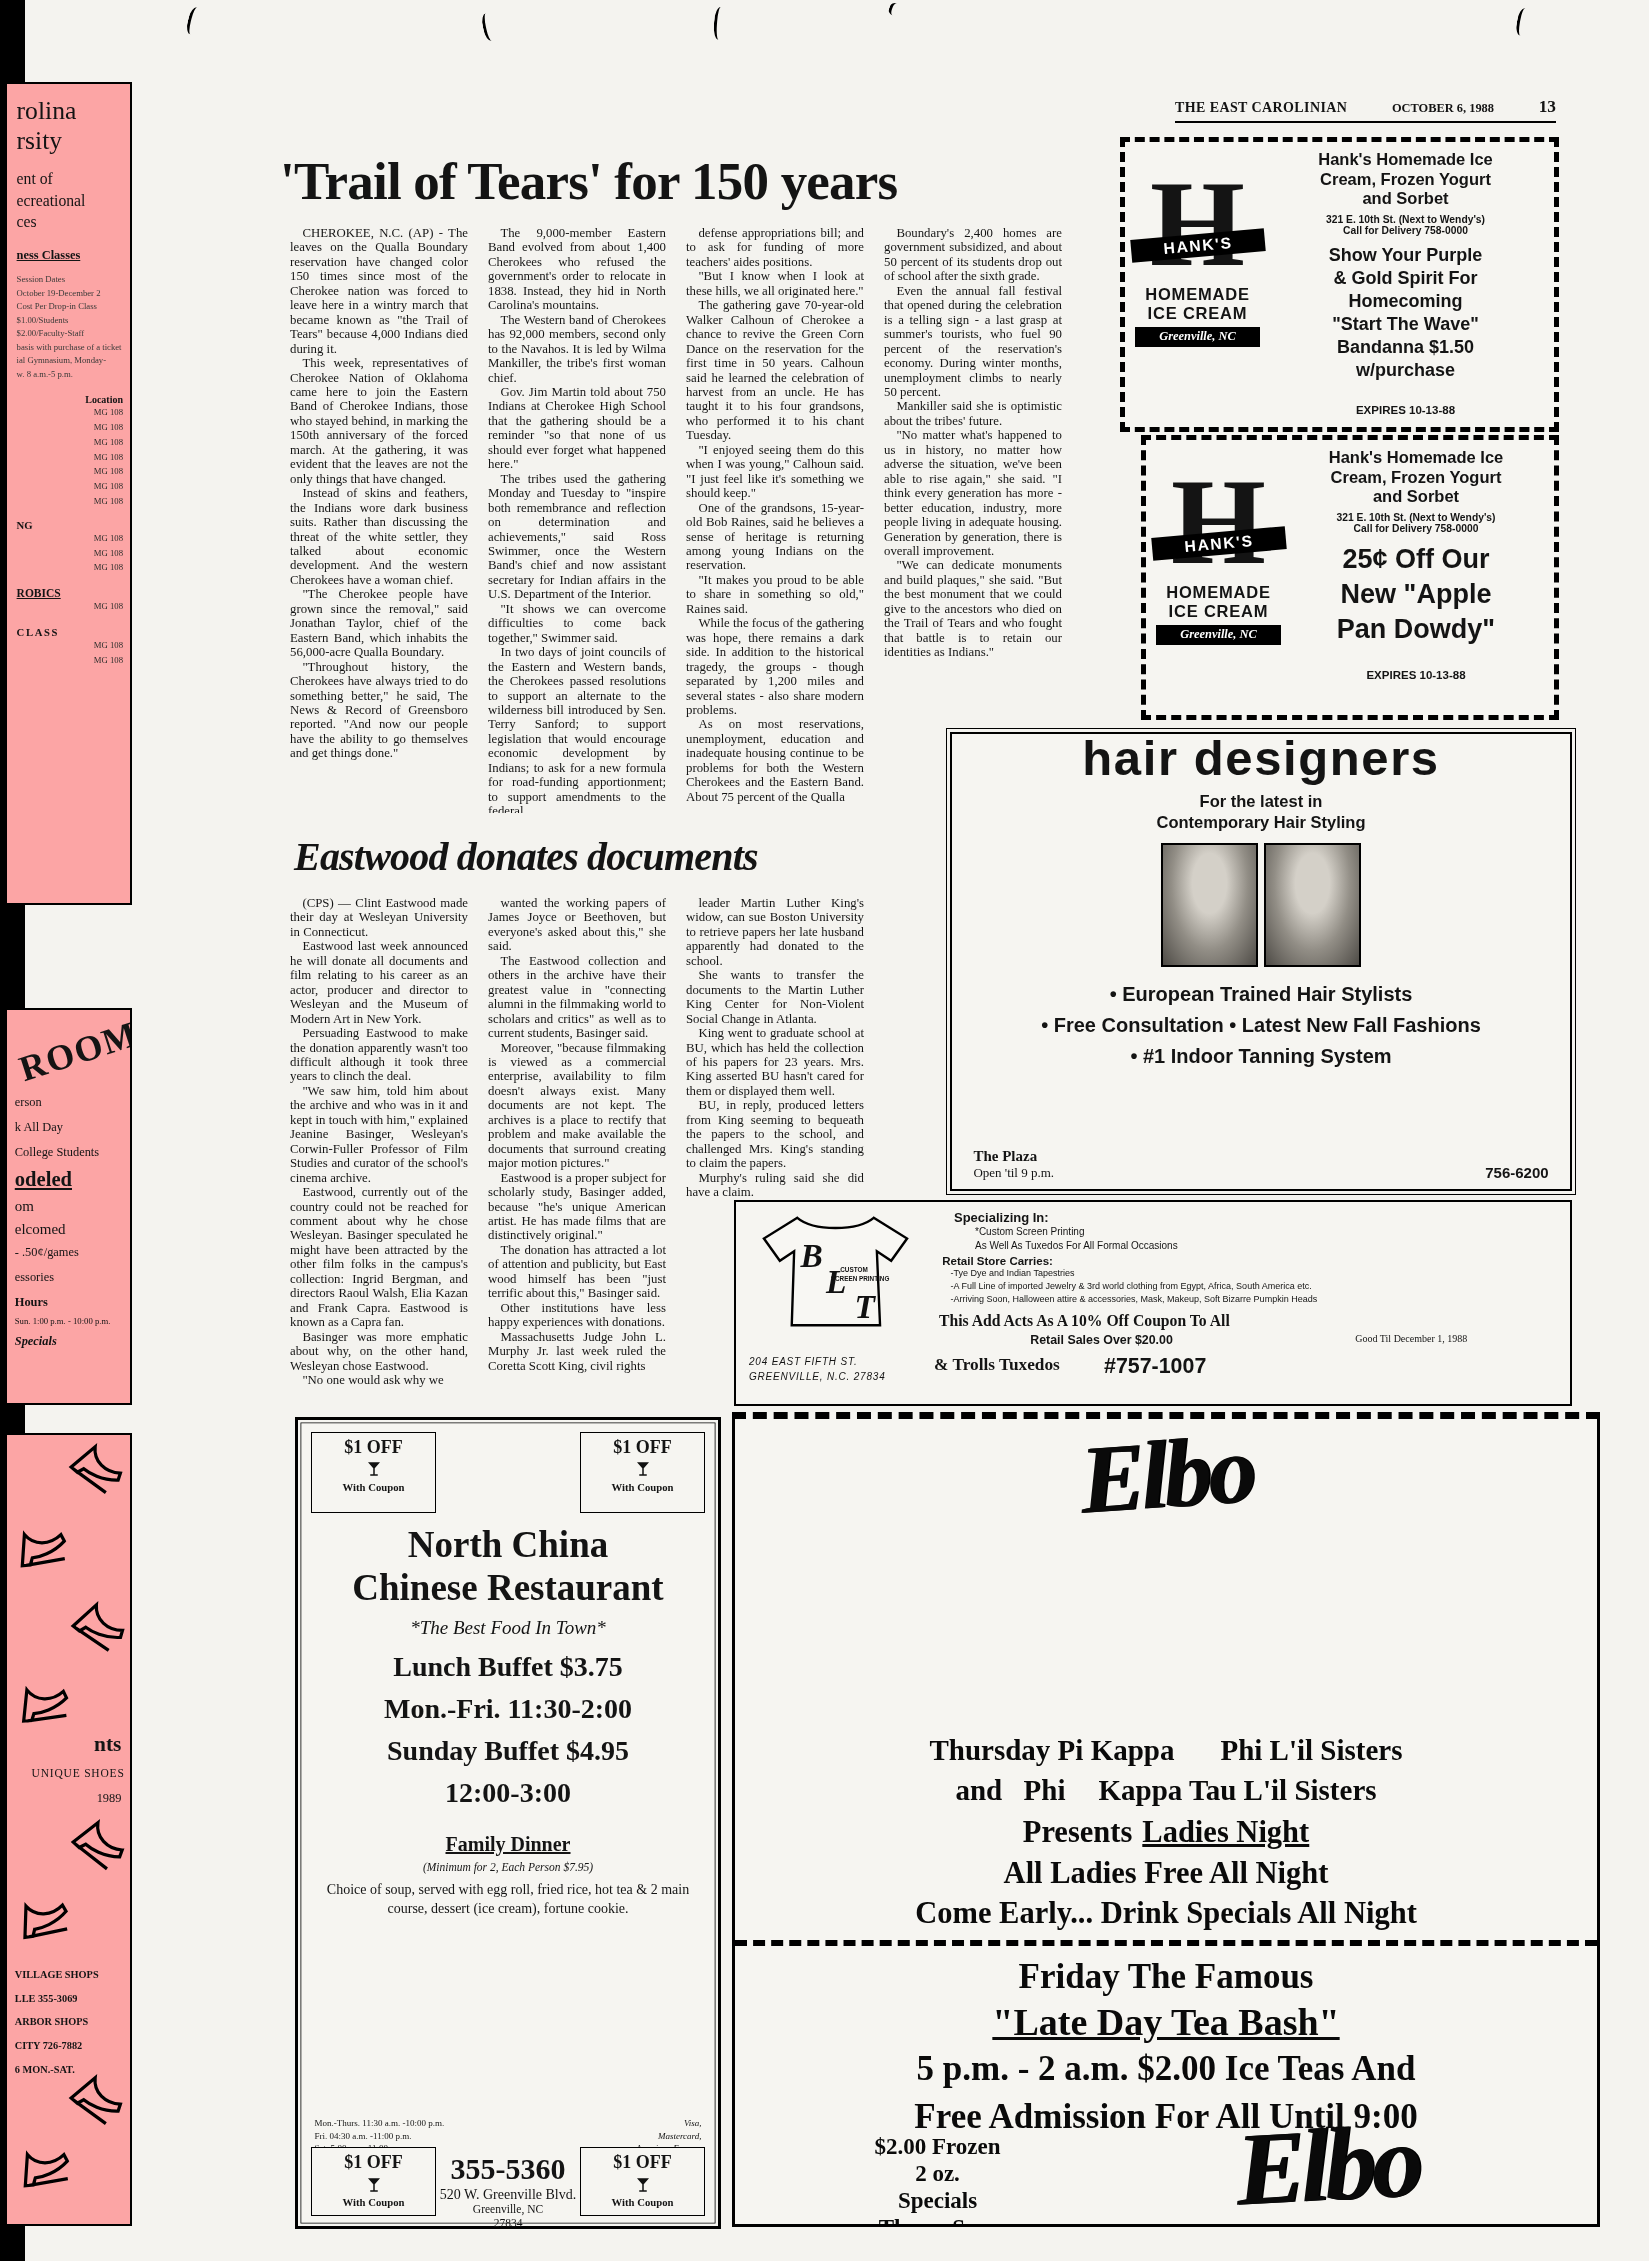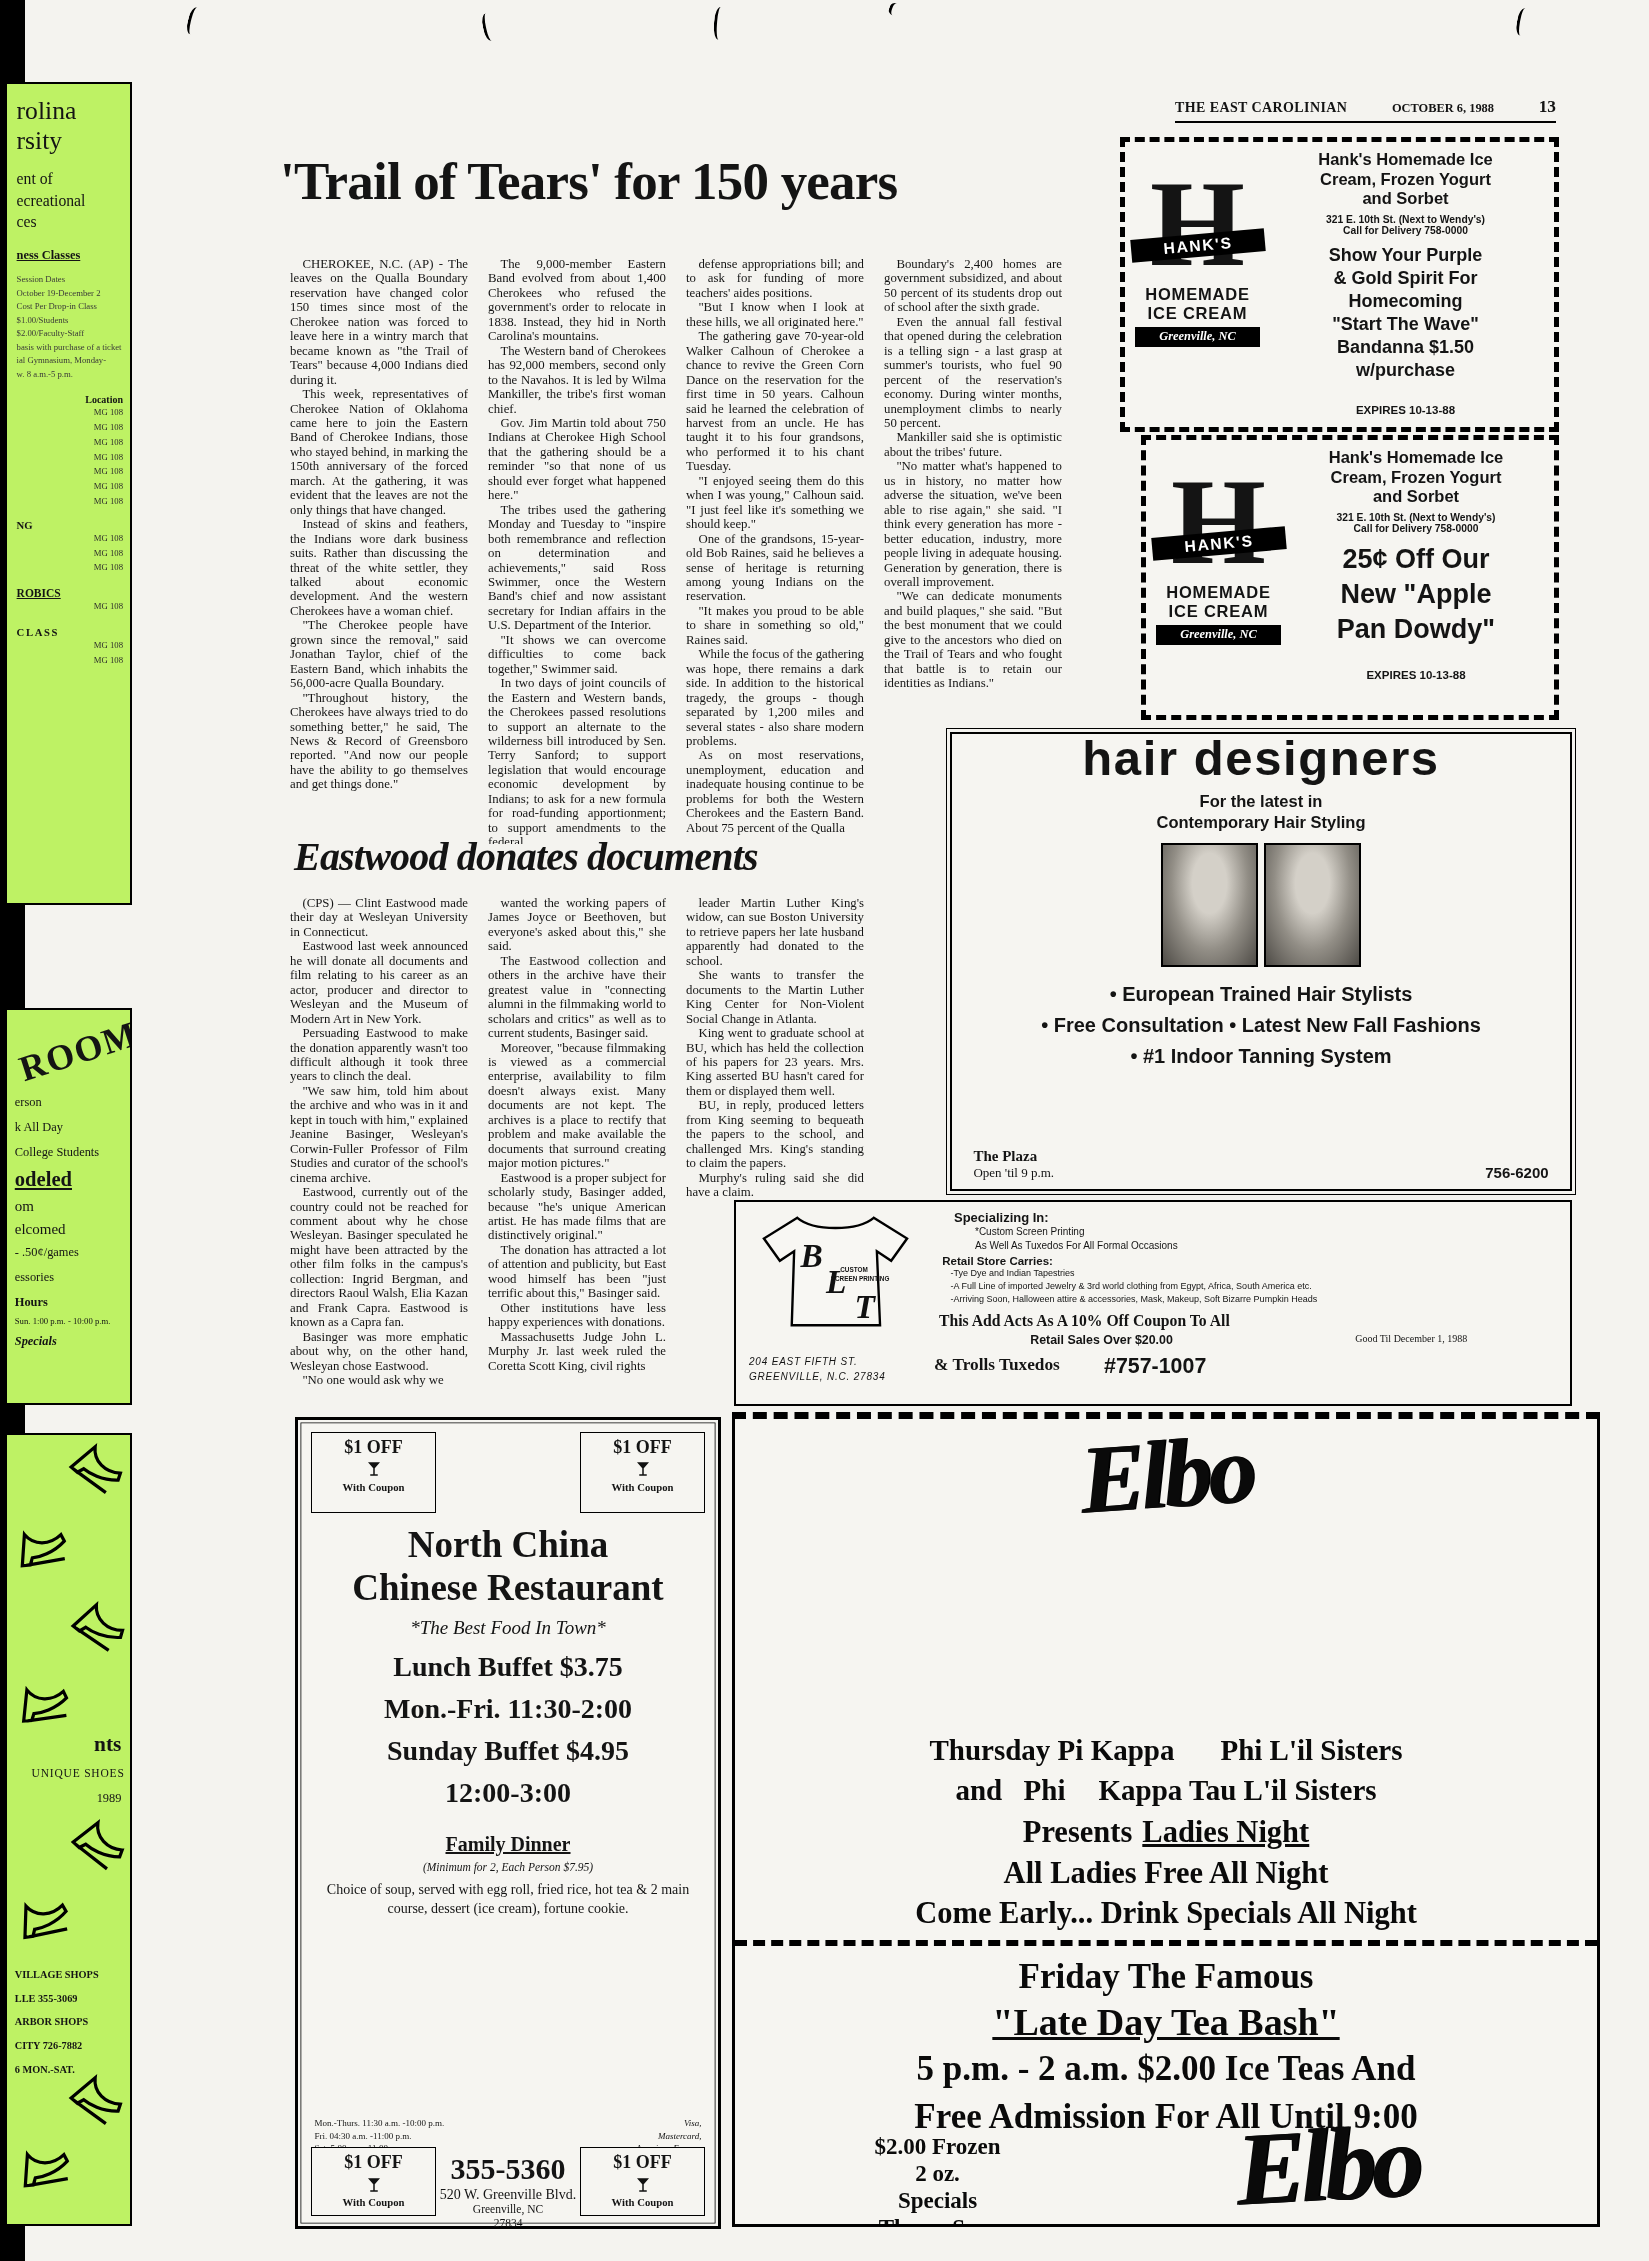--- a/index.html
+++ b/index.html
@@ -13,21 +13,21 @@
 
   
   .mark{position:absolute;width:11.5px;height:28px;border-left:3.3px solid #000;border-radius:50% / 45%;}
   .m1{left:188px;top:6.6px;transform:rotate(14deg);}
   .m2{left:483px;top:13px;transform:rotate(-12deg);}
   .m3{left:714px;top:6.6px;transform:rotate(4deg);height:33px;}
   .m4{left:1517px;top:8.2px;transform:rotate(10deg);}
   .m5{left:889px;top:3.3px;height:13px;transform:rotate(20deg);}
 
   
-  .sb{position:absolute;left:6.6px;width:125px;background:#bef264;border:2.5px solid #000;border-left:none;overflow:hidden;}
+  .sb{position:absolute;left:6.6px;width:125px;background:#fca5a5;border:2.5px solid #000;border-left:none;overflow:hidden;}
   .sb1{top:82px;height:823px;padding:11.5px 6.6px 0 10px;}
   .sb1-uni p{font-size:25.6px;line-height:1.2;}
   .sb1-dept{margin-top:11.5px;}
   .sb1-dept p{font-size:15.7px;line-height:1.35;}
   .sb1-head{font-weight:bold;font-size:12.4px;text-decoration:underline;margin-top:16.5px;}
   .sb1-info{margin-top:10px;}
   .sb1-info p{font-size:8.7px;line-height:1.55;color:#3a3a38;}
   .sb1-loc-label{font-size:10px;font-weight:bold;text-align:right;margin-top:13px;}
   .sb1-locs p{font-size:8.7px;text-align:right;line-height:1.7;color:#2c2c2a;}
   .sb1-ng{font-weight:bold;font-size:10.7px;margin-top:10px;}
@@ -63,21 +63,21 @@
   
   .masthead{position:absolute;left:1175px;top:97px;width:381px;display:flex;justify-content:space-between;align-items:baseline;border-bottom:2.5px solid #000;padding-bottom:4.1px;}
   .mh-paper{font-weight:bold;font-size:14px;letter-spacing:0.4px;}
   .mh-date{font-weight:bold;font-size:12.4px;}
   .mh-page{font-weight:bold;font-size:17.3px;}
 
   
   .trail-headline{position:absolute;left:280px;top:151px;font-size:53px;font-weight:bold;letter-spacing:-0.8px;}
   .eastwood-headline{position:absolute;left:294px;top:833px;font-size:40px;font-weight:bold;font-style:italic;letter-spacing:-0.8px;}
   .cols{position:absolute;display:flex;gap:20px;}
-  .trail-cols{left:290px;top:257px;}
+  .trail-cols{left:290px;top:226px;}
   .eastwood-cols{left:290px;top:896px;}
   .col{width:178px;height:587px;overflow:hidden;text-align:justify;font-size:12.8px;line-height:1.13;color:#151515;}
   .eastwood-cols .col{height:513px;}
   .col p{text-indent:12.4px;margin:0;}
 
   
   .hanks{position:absolute;border:5.8px dashed #000;background:#f6f5f1;font-family:"Liberation Sans",sans-serif;}
   .hanks1{left:1120px;top:137px;width:439px;height:295px;}
   .hanks2{left:1141px;top:435px;width:418px;height:285px;}
   .hlogo{position:absolute;left:10px;top:21.4px;width:125px;text-align:center;font-family:"Liberation Serif",serif;}

